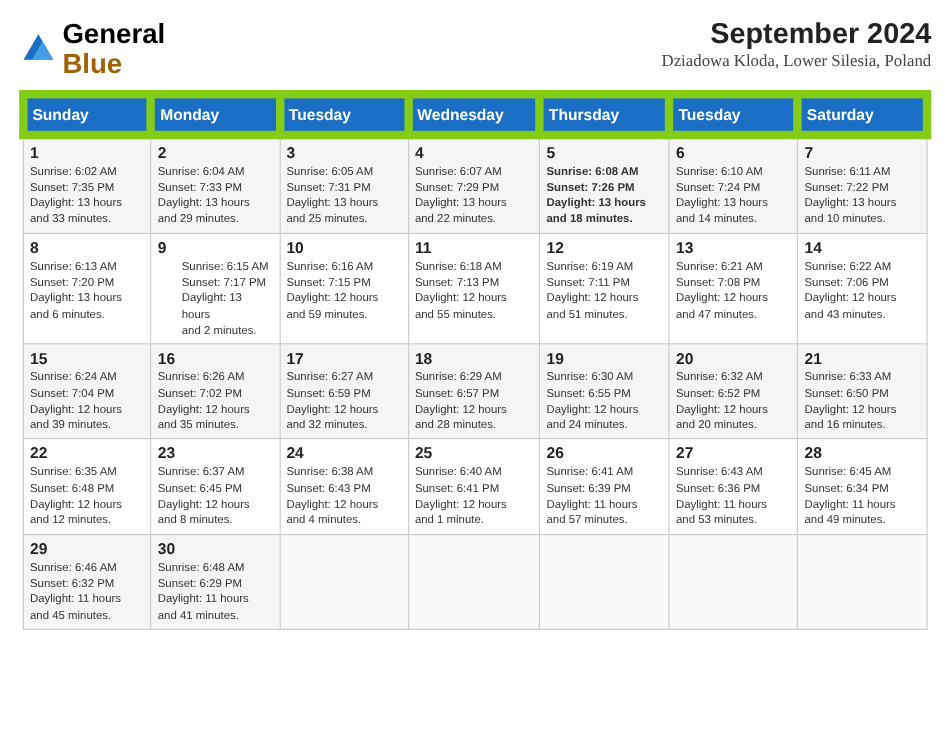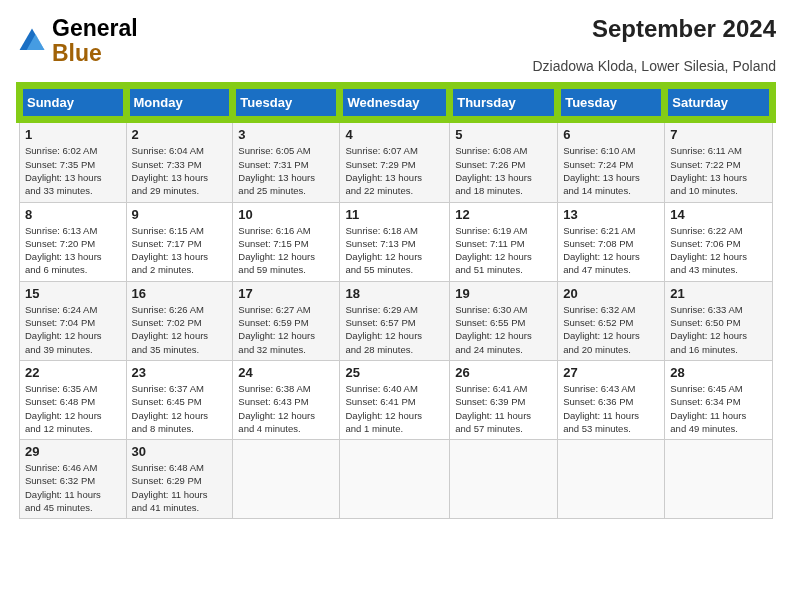--- a/index.html
+++ b/index.html
@@ -37,21 +37,22 @@
     }
     .month-title {
       font-size: 24px;
       font-weight: bold;
       color: #222;
       line-height: 1.1;
     }
     .location {
       font-size: 14px;
       color: #444;
-      margin-top: 16px;
+      margin-top: 2px;
+      font-family: Liberation Serif, serif;
     }
     .calendar {
       width: 100%;
       border-collapse: collapse;
       margin-top: 8px;
     }
     .calendar th {
       background: #1a6fc4;
       color: #fff;
       font-size: 13px;
@@ -149,21 +150,21 @@
         </td>
         <td>
           <span class="day-num">4</span>
           <div class="day-info" style="white-space: pre-line;">Sunrise: 6:07 AM
 Sunset: 7:29 PM
 Daylight: 13 hours
 and 22 minutes.</div>
         </td>
         <td>
           <span class="day-num">5</span>
-          <div class="day-info" style="white-space: pre-line;">Sunrise: 6:08 AM
+          <div class="day-info" style="white-space: pre-line; font-weight: bold;">Sunrise: 6:08 AM
 Sunset: 7:26 PM
 Daylight: 13 hours
 and 18 minutes.</div>
         </td>
         <td>
           <span class="day-num">6</span>
           <div class="day-info" style="white-space: pre-line;">Sunrise: 6:10 AM
 Sunset: 7:24 PM
 Daylight: 13 hours
 and 14 minutes.</div>
@@ -179,21 +180,21 @@
       <tr>
         <td>
           <span class="day-num">8</span>
           <div class="day-info" style="white-space: pre-line;">Sunrise: 6:13 AM
 Sunset: 7:20 PM
 Daylight: 13 hours
 and 6 minutes.</div>
         </td>
         <td>
           <span class="day-num">9</span>
-          <div class="day-info" style="white-space: pre-line;">Sunrise: 6:15 AM
+          <div class="day-info" style="white-space: pre-line; margin-left: 20px;">Sunrise: 6:15 AM
 Sunset: 7:17 PM
 Daylight: 13 hours
 and 2 minutes.</div>
         </td>
         <td>
           <span class="day-num">10</span>
           <div class="day-info" style="white-space: pre-line;">Sunrise: 6:16 AM
 Sunset: 7:15 PM
 Daylight: 12 hours
 and 59 minutes.</div>

